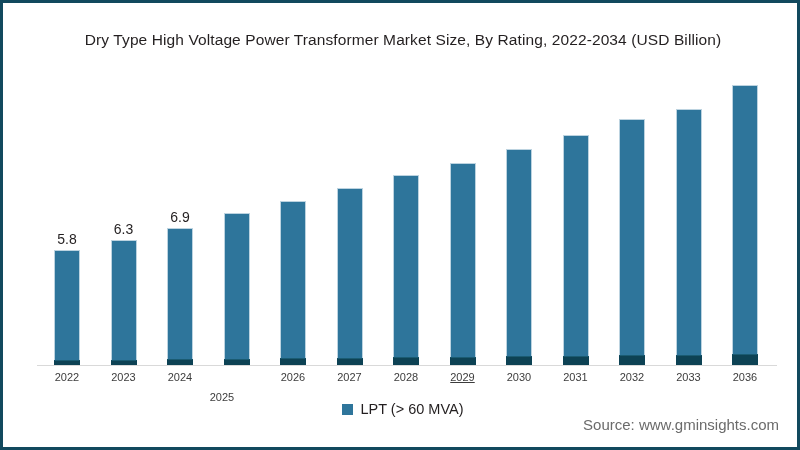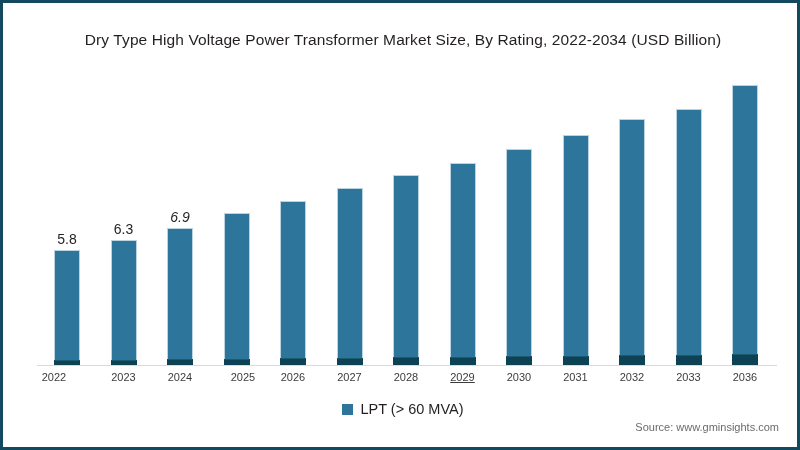--- a/index.html
+++ b/index.html
@@ -125,21 +125,21 @@
   .legend-text {
     font-size: 14.5px;
     color: #231f20;
     white-space: nowrap;
   }
 
   #source-note {
     position: absolute;
     right: 18px;
     bottom: 14px;
-    font-size: 11px;
+    font-size: 15px;
     color: #6b6b6b;
     white-space: nowrap;
   }
 </style>
 </head>
 <body>
 
 <div id="chart-card">
 
   <div id="chart-title">Dry Type High Voltage Power Transformer Market Size, By Rating, 2022-2034 (USD Billion)</div>
@@ -157,21 +157,21 @@
           <div class="seg-lpt" title="LPT (&gt; 60 MVA): 5.98" style="height: 120.021px; background: rgb(46, 117, 155);"></div>
           <div class="seg-spt" title="SPT (≤ 60 MVA): 0.32" style="height: 6.42254px; background: rgb(13, 66, 84);"></div>
         </div>
         <div class="bar-label" style="bottom: 129.444px;">6.3</div>
       </div>
       <div class="bar-group" style="left: 130px; height: 138.486px;">
         <div class="bar-stack" style="height: 138.486px;">
           <div class="seg-lpt" title="LPT (&gt; 60 MVA): 6.56" style="height: 131.662px; background: rgb(46, 117, 155);"></div>
           <div class="seg-spt" title="SPT (≤ 60 MVA): 0.34" style="height: 6.82394px; background: rgb(13, 66, 84);"></div>
         </div>
-        <div class="bar-label" style="bottom: 141.486px; font-style: italic;">6.9</div>
+        <div class="bar-label" style="bottom: 141.486px;">6.9</div>
       </div>
       <div class="bar-group" style="left: 186.5px; height: 152.535px;">
         <div class="bar-stack" style="height: 152.535px;">
           <div class="seg-lpt" title="LPT (&gt; 60 MVA): 7.24" style="height: 145.31px; background: rgb(46, 117, 155);"></div>
           <div class="seg-spt" title="SPT (≤ 60 MVA): 0.36" style="height: 7.22535px; background: rgb(13, 66, 84);"></div>
         </div>
       </div>
       <div class="bar-group" style="left: 243px; height: 164.577px;">
         <div class="bar-stack" style="height: 164.577px;">
           <div class="seg-lpt" title="LPT (&gt; 60 MVA): 7.82" style="height: 156.951px; background: rgb(46, 117, 155);"></div>
@@ -232,24 +232,24 @@
 
   <div id="legend">
       <div class="legend-item">
         <span class="legend-swatch" style="background: rgb(46, 117, 155);"></span>
         <span class="legend-text">LPT (&gt; 60 MVA)</span>
       </div>
     </div>
 
   <div id="source-note">Source: www.gminsights.com</div>
 
-<div class="x-tick" style="left: 23px;">2022</div>
+<div class="x-tick" style="left: 36px;">2022</div>
     <div class="x-tick" style="left: 92.5px;">2023</div>
     <div class="x-tick" style="left: 149px;">2024</div>
-    <div class="x-tick" style="left: 212px;">2025</div>
+    <div class="x-tick" style="left: 191px; margin-top: 20px;">2025</div>
     <div class="x-tick" style="left: 262px;">2026</div>
     <div class="x-tick" style="left: 318.5px;">2027</div>
     <div class="x-tick" style="left: 375px;">2028</div>
     <div class="x-tick" style="left: 431.5px; text-decoration: underline;">2029</div>
     <div class="x-tick" style="left: 488px;">2030</div>
     <div class="x-tick" style="left: 544.5px;">2031</div>
     <div class="x-tick" style="left: 601px;">2032</div>
     <div class="x-tick" style="left: 657.5px;">2033</div>
     <div class="x-tick" style="left: 714px;">2036</div>
   </div>

